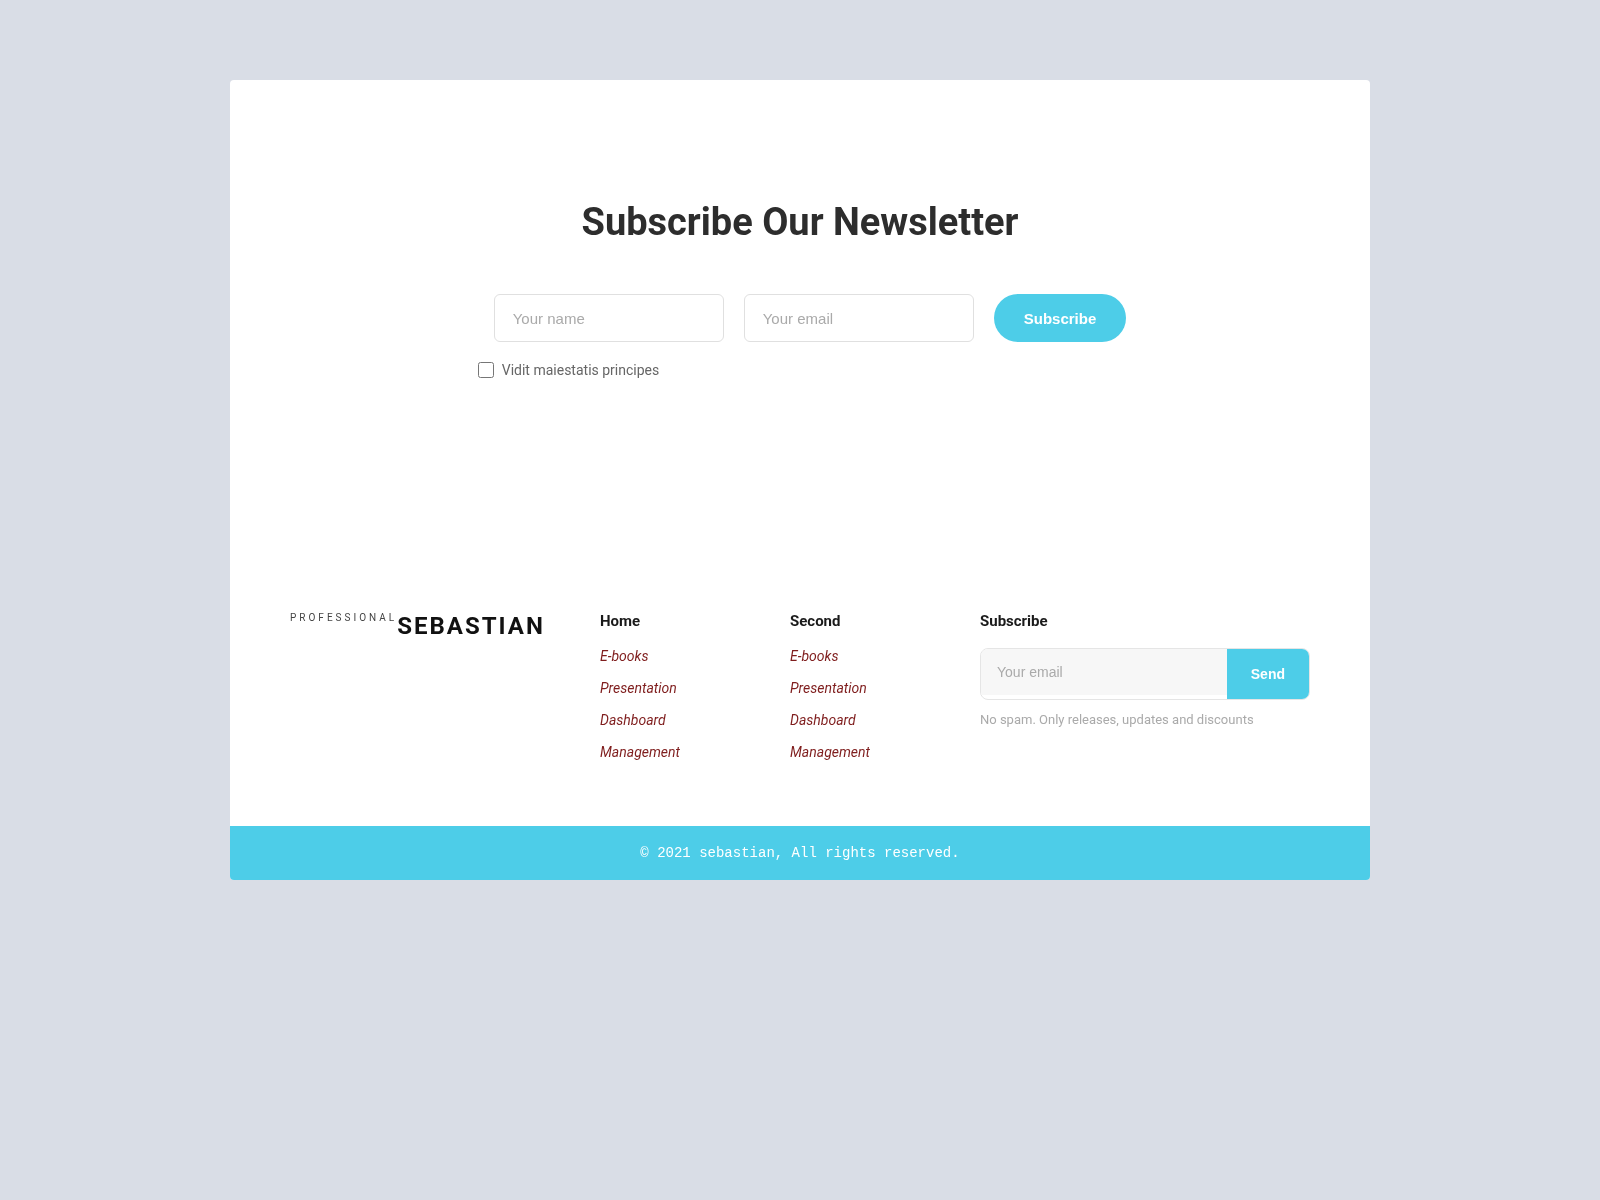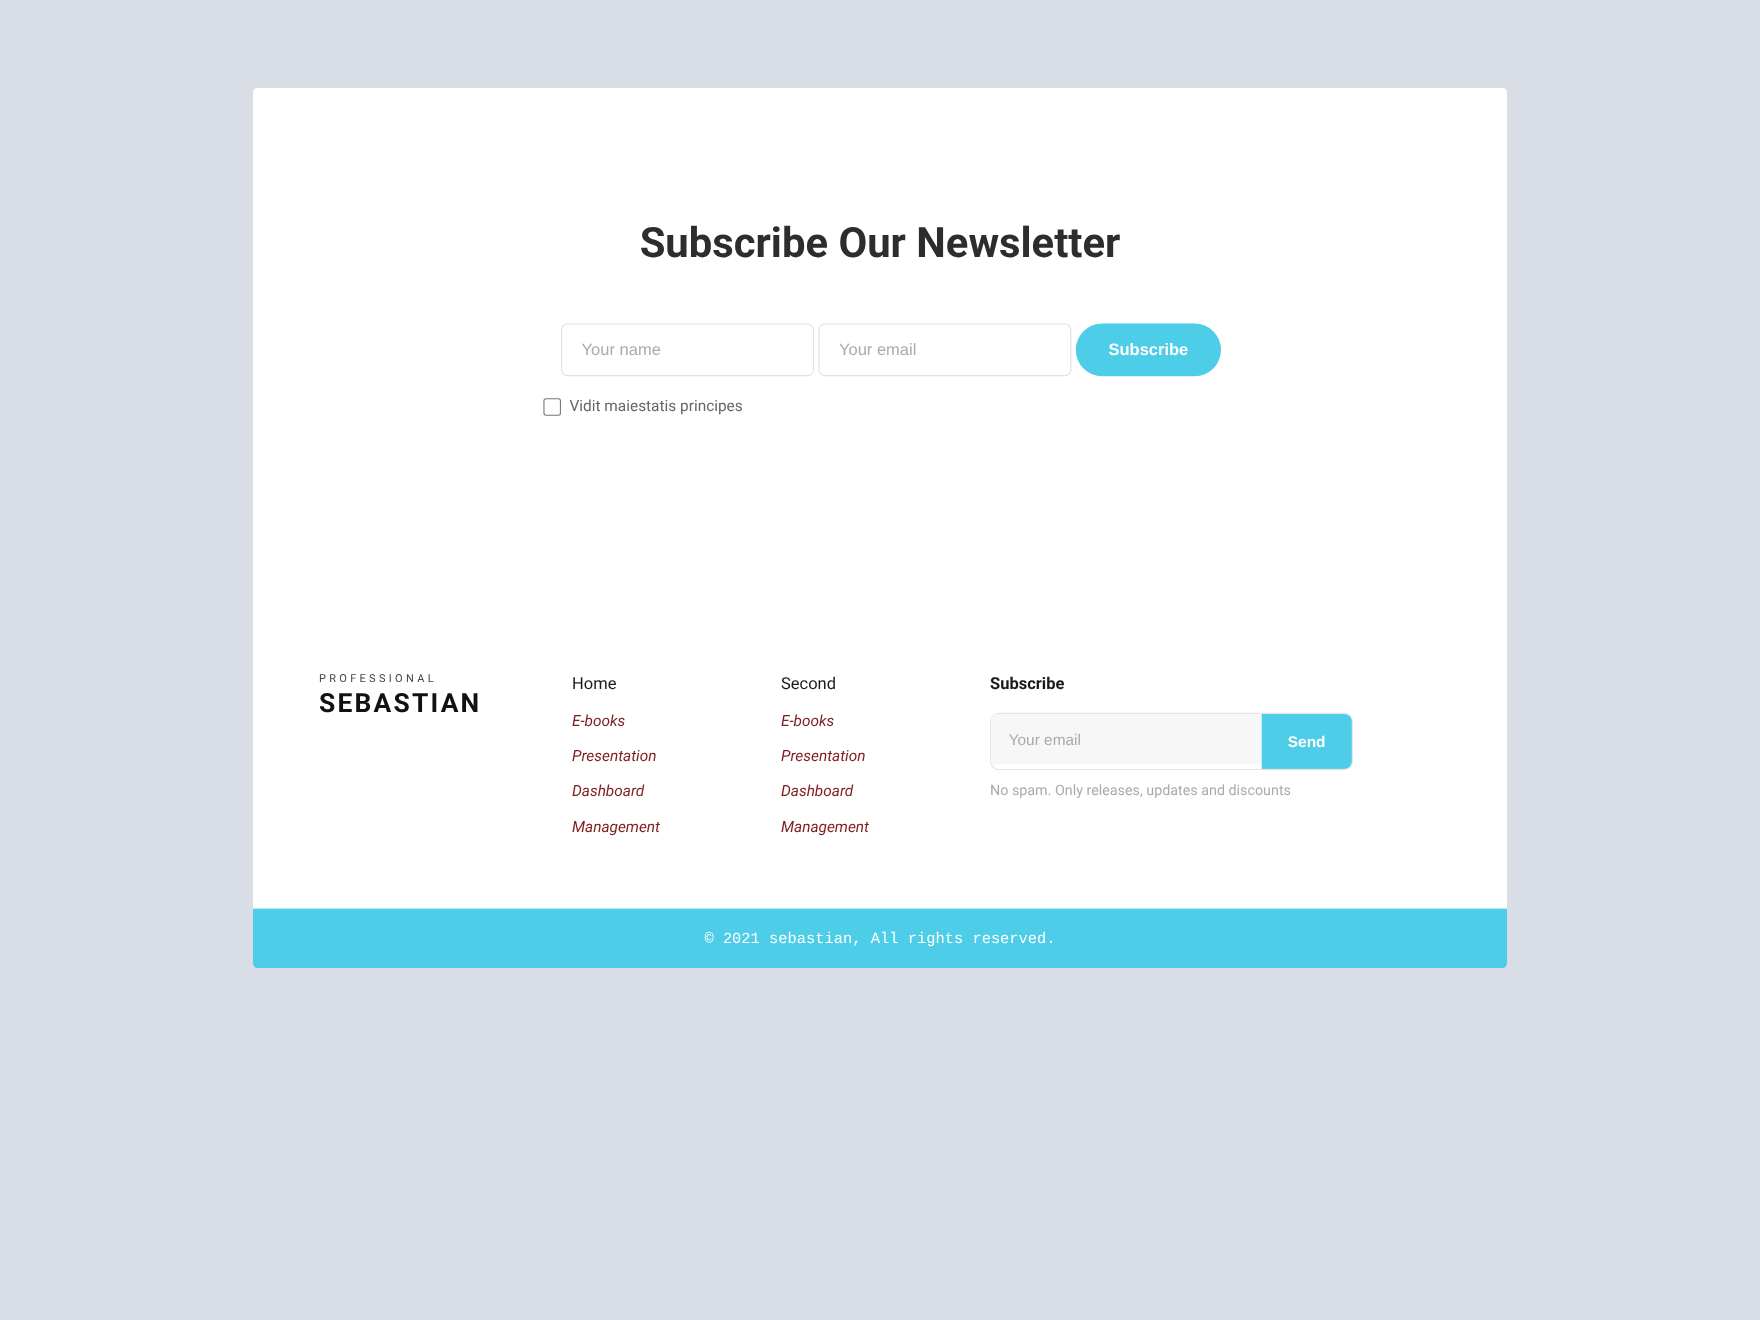--- a/index.html
+++ b/index.html
@@ -43,21 +43,21 @@
 
     .newsletter-form {
       display: flex;
       flex-direction: column;
       align-items: flex-start;
       gap: 20px;
     }
 
     .newsletter-inputs-row {
       display: flex;
-      gap: 4px;
+      gap: 20px;
       align-items: center;
       padding-left: 20px;
     }
 
     .newsletter-input {
       height: 48px;
       padding: 0 18px;
       border: 1px solid #e0e0e0;
       border-radius: 6px;
       font-size: 15px;
@@ -112,21 +112,21 @@
     
     .footer-section {
       padding: 50px 60px 0;
       display: flex;
       gap: 60px;
       align-items: flex-start;
     }
 
     .footer-logo {
       display: flex;
-      flex-direction: column;
+      flex-direction: row;
       min-width: 170px;
     }
 
     .footer-logo-professional {
       font-size: 10px;
       letter-spacing: 3px;
       color: #444;
       font-weight: 400;
       text-transform: uppercase;
       margin-bottom: 2px;
@@ -142,21 +142,21 @@
 
     .footer-nav-column {
       display: flex;
       flex-direction: column;
       gap: 0;
       min-width: 130px;
     }
 
     .footer-nav-title {
       font-size: 15px;
-      font-weight: 400;
+      font-weight: 700;
       color: #1a1a1a;
       margin-bottom: 18px;
     }
 
     .footer-nav-link {
       font-size: 14px;
       color: #7f1d1d;
       margin-bottom: 16px;
       cursor: pointer;
       text-decoration: none;

